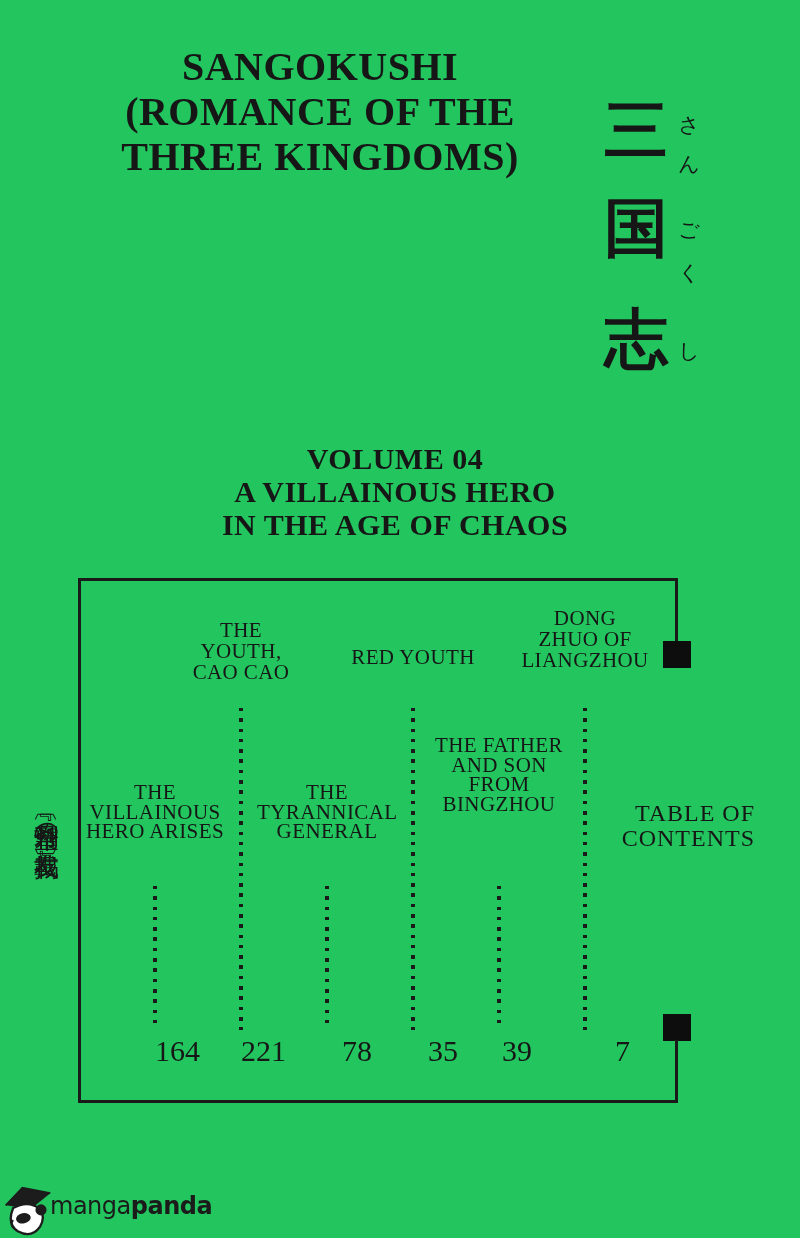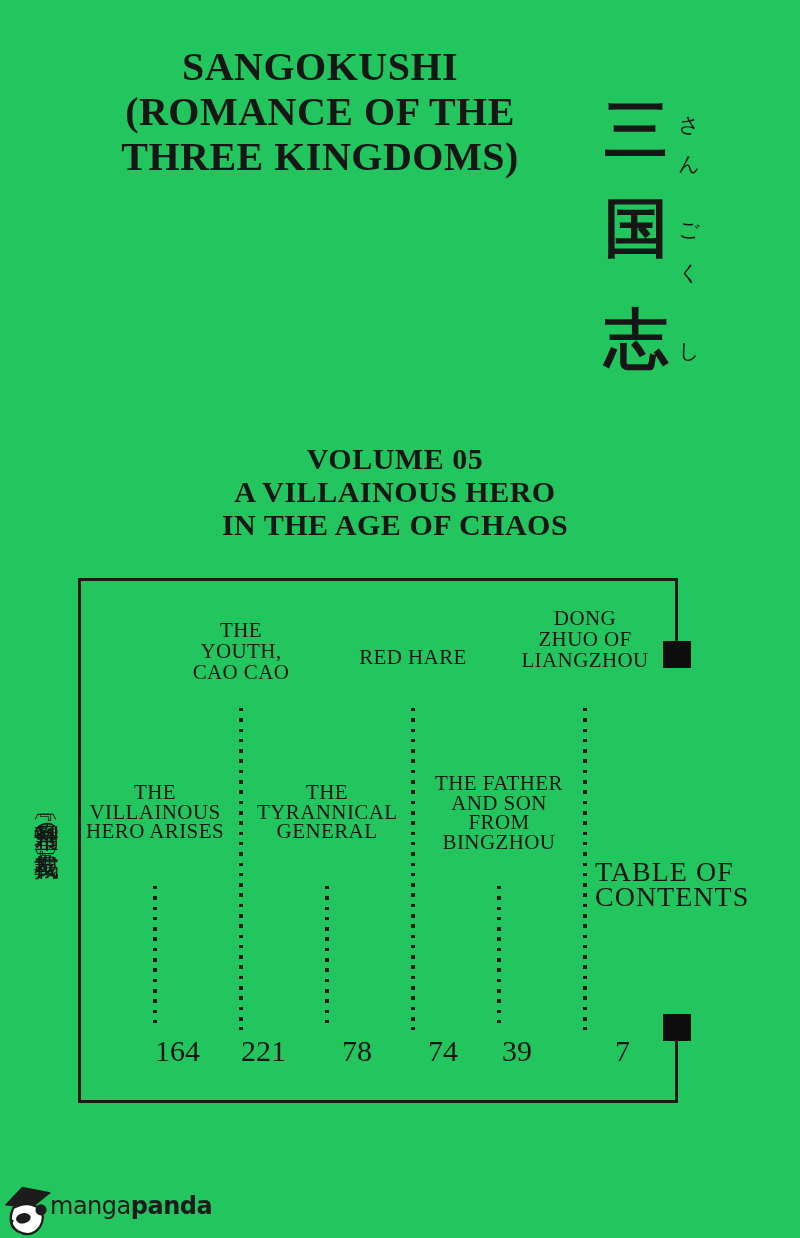--- a/index.html
+++ b/index.html
@@ -61,40 +61,40 @@
   .ch-title{
     position:absolute;width:140px;text-align:center;
     font-size:21px;letter-spacing:0.4px;
   }
   .row-up{line-height:21px;}
   .row-low{line-height:19.5px;}
   .t1{left:85px; top:783px;}
   .t2{left:171px;top:620px;}
   .t3{left:257px;top:783px;}
   .t4{left:343px;top:647px;}
-  .t5{left:429px;top:774px;}
+  .t5{left:429px;top:736px;}
   .t6{left:515px;top:608px;}
 
   .dots{
     position:absolute;width:3.5px;
     background-image:repeating-linear-gradient(to bottom,#1a1a1a 0px,#1a1a1a 3.5px,transparent 3.5px,transparent 10.3px);
   }
   .dots-long{top:708px;height:322px;}
   .dots-short{top:886px;height:144px;}
   .d1{left:153px}.d2{left:239px}.d3{left:325px}.d4{left:411px}.d5{left:497px}.d6{left:583px}
 
   .ch-page{
     position:absolute;top:1035px;width:90px;
     text-align:right;font-size:30px;line-height:32px;
   }
   .p1{left:110px}.p2{left:196px}.p3{left:282px}.p4{left:368px}.p5{left:442px}.p6{left:540px}
 
   .toc-label{
-    position:absolute;left:595px;top:859px;width:160px;
-    text-align:left;font-size:28px;line-height:25px;letter-spacing:1px;
+    position:absolute;left:595px;top:801px;width:160px;
+    text-align:right;font-size:24px;line-height:25px;letter-spacing:1px;
   }
 
   
   .side-note{
     position:absolute;left:32px;top:806px;height:310px;
     writing-mode:vertical-rl;text-orientation:upright;
     font-family:"DejaVu Sans",sans-serif;
     font-size:25px;line-height:28px;letter-spacing:0px;
   }
 
@@ -120,21 +120,21 @@
 (ROMANCE OF THE
 THREE KINGDOMS)</div>
 
   <div class="kanji k0">三</div>
   <div class="kanji k1">国</div>
   <div class="kanji k2">志</div>
   <div class="furi f0">さん</div>
   <div class="furi f1">ごく</div>
   <div class="furi f2">し</div>
 
-  <div class="volume-title ml">VOLUME 05
+  <div class="volume-title ml">VOLUME 04
 A VILLAINOUS HERO
 IN THE AGE OF CHAOS</div>
 
   <div class="toc-box"></div>
   <div class="rseg rseg-top"></div>
   <div class="sq sq-top"></div>
   <div class="sq sq-bottom"></div>
   <div class="rseg rseg-bottom"></div>
 
   <div class="ch-title row-low ml t1">THE
@@ -148,23 +148,23 @@
 CAO CAO</div>
   <div class="dots dots-long d2"></div>
   <div class="ch-page p2">221</div>
 
   <div class="ch-title row-low ml t3">THE
 TYRANNICAL
 GENERAL</div>
   <div class="dots dots-short d3"></div>
   <div class="ch-page p3">78</div>
 
-  <div class="ch-title row-up ml t4">RED HARE</div>
+  <div class="ch-title row-up ml t4">RED YOUTH</div>
   <div class="dots dots-long d4"></div>
-  <div class="ch-page p4">74</div>
+  <div class="ch-page p4">35</div>
 
   <div class="ch-title row-low ml t5">THE FATHER
 AND SON
 FROM
 BINGZHOU</div>
   <div class="dots dots-short d5"></div>
   <div class="ch-page p5">39</div>
 
   <div class="ch-title row-up ml t6">DONG
 ZHUO OF

